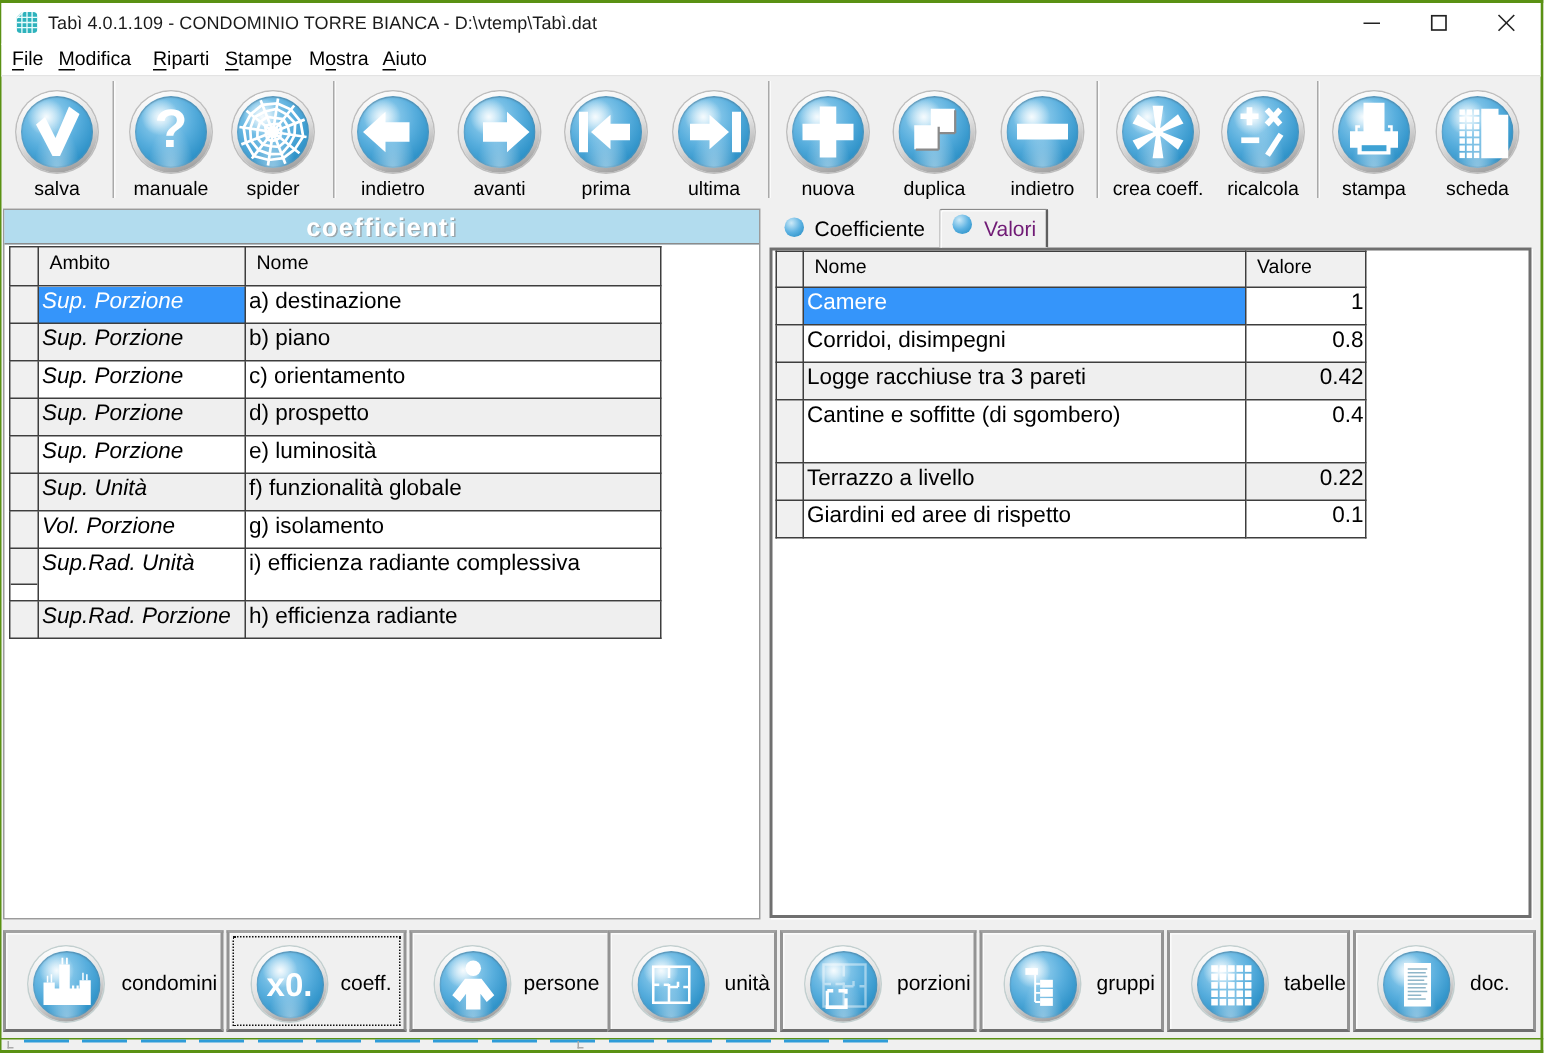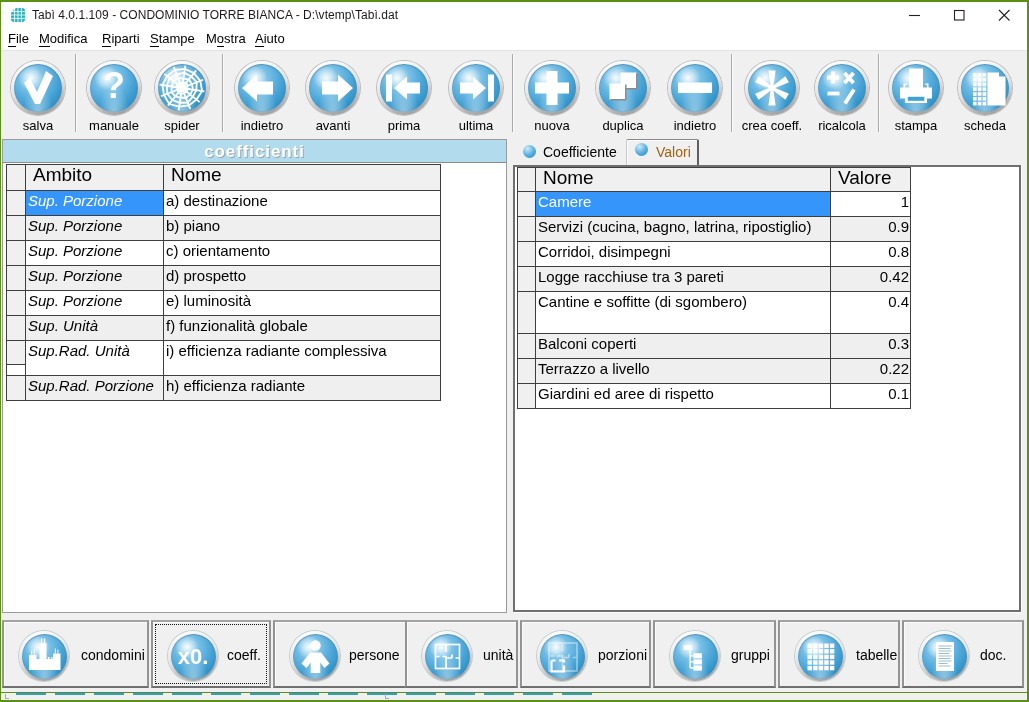--- a/index.html
+++ b/index.html
@@ -21,21 +21,21 @@
 .bb{position:absolute;top:620px;height:68px;background:#f0f0f0;border:2px solid #939393;border-top-color:#a2a2a2;border-bottom-color:#6f6f6f;box-shadow:inset 1px 1px 0 #fbfbfb}
 .bring{position:absolute;top:9px;width:50px;height:50px;border-radius:50%;background:linear-gradient(160deg,#ffffff 5%,#e2e2e2 50%,#8f8f8f 100%);box-shadow:0 0 0 1px #c2cfcf;padding:2.5px}
 .bsph{width:45px;height:45px;border-radius:50%;box-shadow:inset 0 1px 1px rgba(40,90,120,.3),inset 0 0 0 1px rgba(110,150,175,.3);background:
  radial-gradient(circle at 35% 29%, rgba(255,255,255,.9) 0%, rgba(255,255,255,0) 27%),
  radial-gradient(ellipse at 50% 106%, rgba(255,255,255,.5) 0%, rgba(255,255,255,0) 45%),
  radial-gradient(circle at 38% 30%, #a6d9f3 0%, #58aedd 45%, #2e92c8 75%, #2b8fc6 100%);}
 .blbl{position:absolute;top:0;height:68px;line-height:66px;font-size:14px;color:#000}
 .mi{position:absolute;top:30px;height:21px;line-height:18px;font-size:13px;color:#000}
 .mi u{text-decoration:none;border-bottom:1px solid #000}
 td.sc{background:#f0f0f0}
-tr.hd td{background:#f0f0f0;font-size:19px}
+tr.hd td{background:#f0f0f0;font-size:13px}
 td.w{background:#fff}
 td.g{background:#efefef}
 td.it{font-style:italic}
 td.selb{background:#3595fa;color:#fff}
 td.num{text-align:right;padding-right:1px}
 .lt td,.rt td{padding-left:2px;line-height:20px;vertical-align:top}
 .lt td:first-child,.rt td:first-child{padding:0}
 .tabsph{width:13px;height:13px;border-radius:50%;background:radial-gradient(circle at 35% 28%, #cdeaf8 0%, #5cb2e2 50%, #2f93c9 85%, #2d90c6 100%)}
 </style></head>
 <body>
@@ -295,20 +295,25 @@
 <tr style="height:25px">
         <td class="sc"></td>
         <td class="it w">Sup. Porzione</td>
         <td class="w">e) luminosità</td>
       </tr>
 <tr style="height:25px">
         <td class="sc"></td>
         <td class="it g">Sup. Unità</td>
         <td class="g">f) funzionalità globale</td>
       </tr>
+<tr style="height:25px">
+        <td class="sc"></td>
+        <td class="it w">Vol. Porzione</td>
+        <td class="w">g) isolamento</td>
+      </tr>
 <tr style="height:35px">
         <td style="vertical-align:top;background:#fff;padding:0">
           <div style="height:24px;background:#f0f0f0;border-bottom:1px solid #3e3e3e"></div>
         </td>
         <td class="it w">Sup.Rad. Unità</td>
         <td class="w">i) efficienza radiante complessiva</td>
       </tr>
 <tr style="height:25px">
         <td class="sc"></td>
         <td class="it g">Sup.Rad. Porzione</td>
@@ -316,62 +321,52 @@
       </tr>
 </tbody>
   </table>
 
 <div class="a" style="left:513px;top:165px;width:508px;height:447px;background:#fff;border:2px solid #6f6f6f;box-shadow:1px 1px 0 #fdfdfd"></div>
 
 <div class="a" style="left:626px;top:139px;width:73px;height:26px;background:#f0f0f0;border-top:1px solid #8a8a8a;border-left:1px solid #c9c9c9;border-right:2px solid #5f5f5f;border-radius:2px 2px 0 0;box-shadow:inset 1px 1px 0 #fbfbfb"></div>
 <div class="tabsph a" style="left:523px;top:145px"></div>
 <div class="a" style="left:543px;top:139px;height:26px;line-height:26px;font-size:14px;color:#000">Coefficiente</div>
 <div class="tabsph a" style="left:635px;top:143px"></div>
-<div class="a" style="left:656px;top:139px;height:26px;line-height:26px;font-size:14px;color:#a16207">Valori</div>
+<div class="a" style="left:656px;top:139px;height:26px;line-height:26px;font-size:14px;color:#701a75">Valori</div>
 <table class="a gridtxt rt" style="left:517px;top:167px">
 <colgroup>
       <col style="width:18px">
       <col style="width:295px">
       <col style="width:80px">
     </colgroup>
 <tbody>
       <tr style="height:24px" class="hd">
         <td></td>
         <td style="padding-left:7px">Nome</td>
         <td style="padding-left:7px">Valore</td>
       </tr>
 <tr style="height:25px">
         <td class="sc"></td>
         <td class="selb">Camere</td>
         <td class="w num">1</td>
       </tr>
 <tr style="height:25px">
         <td class="sc"></td>
-        <td class="g">Servizi (cucina, bagno, latrina, ripostiglio)</td>
-        <td class="g num">0.9</td>
-      </tr>
-<tr style="height:25px">
-        <td class="sc"></td>
         <td class="w">Corridoi, disimpegni</td>
         <td class="w num">0.8</td>
       </tr>
 <tr style="height:25px">
         <td class="sc"></td>
         <td class="g">Logge racchiuse tra 3 pareti</td>
         <td class="g num">0.42</td>
       </tr>
 <tr style="height:42px">
         <td class="sc"></td>
         <td class="w">Cantine e soffitte (di sgombero)</td>
         <td class="w num">0.4</td>
-      </tr>
-<tr style="height:25px">
-        <td class="sc"></td>
-        <td class="g">Balconi coperti</td>
-        <td class="g num">0.3</td>
       </tr>
 <tr style="height:25px">
         <td class="sc"></td>
         <td class="g">Terrazzo a livello</td>
         <td class="g num">0.22</td>
       </tr>
 <tr style="height:25px">
         <td class="sc"></td>
         <td class="w">Giardini ed aree di rispetto</td>
         <td class="w num">0.1</td>

